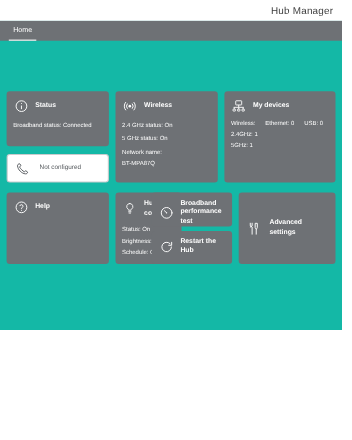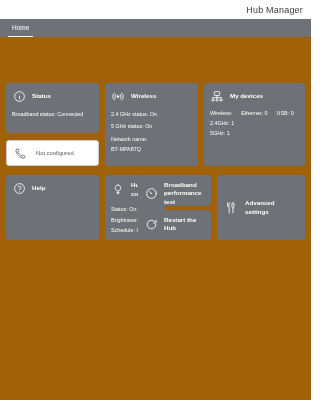--- a/index.html
+++ b/index.html
@@ -2,21 +2,21 @@
 <html><head>
 <meta charset="utf-8">
 <style>
   * { box-sizing: border-box; margin: 0; padding: 0; }
   html, body {
     width: 311px; height: 400px;
     background: #ffffff;
     font-family: "Liberation Sans", sans-serif;
     overflow: hidden;
   }
-  .app { position: relative; width: 311px; height: 400px; background:#a16207; }
+  .app { position: relative; width: 311px; height: 300px; background:#14b8a6; }
 
   
   .topbar {
     height: 19px; background:#fff;
     display:flex; align-items:center; justify-content:flex-end;
     padding-right: 8px;
   }
   .app-title { font-size: 9px; color:#3d3d3d; letter-spacing:.2px; }
 
   .tabbar {

